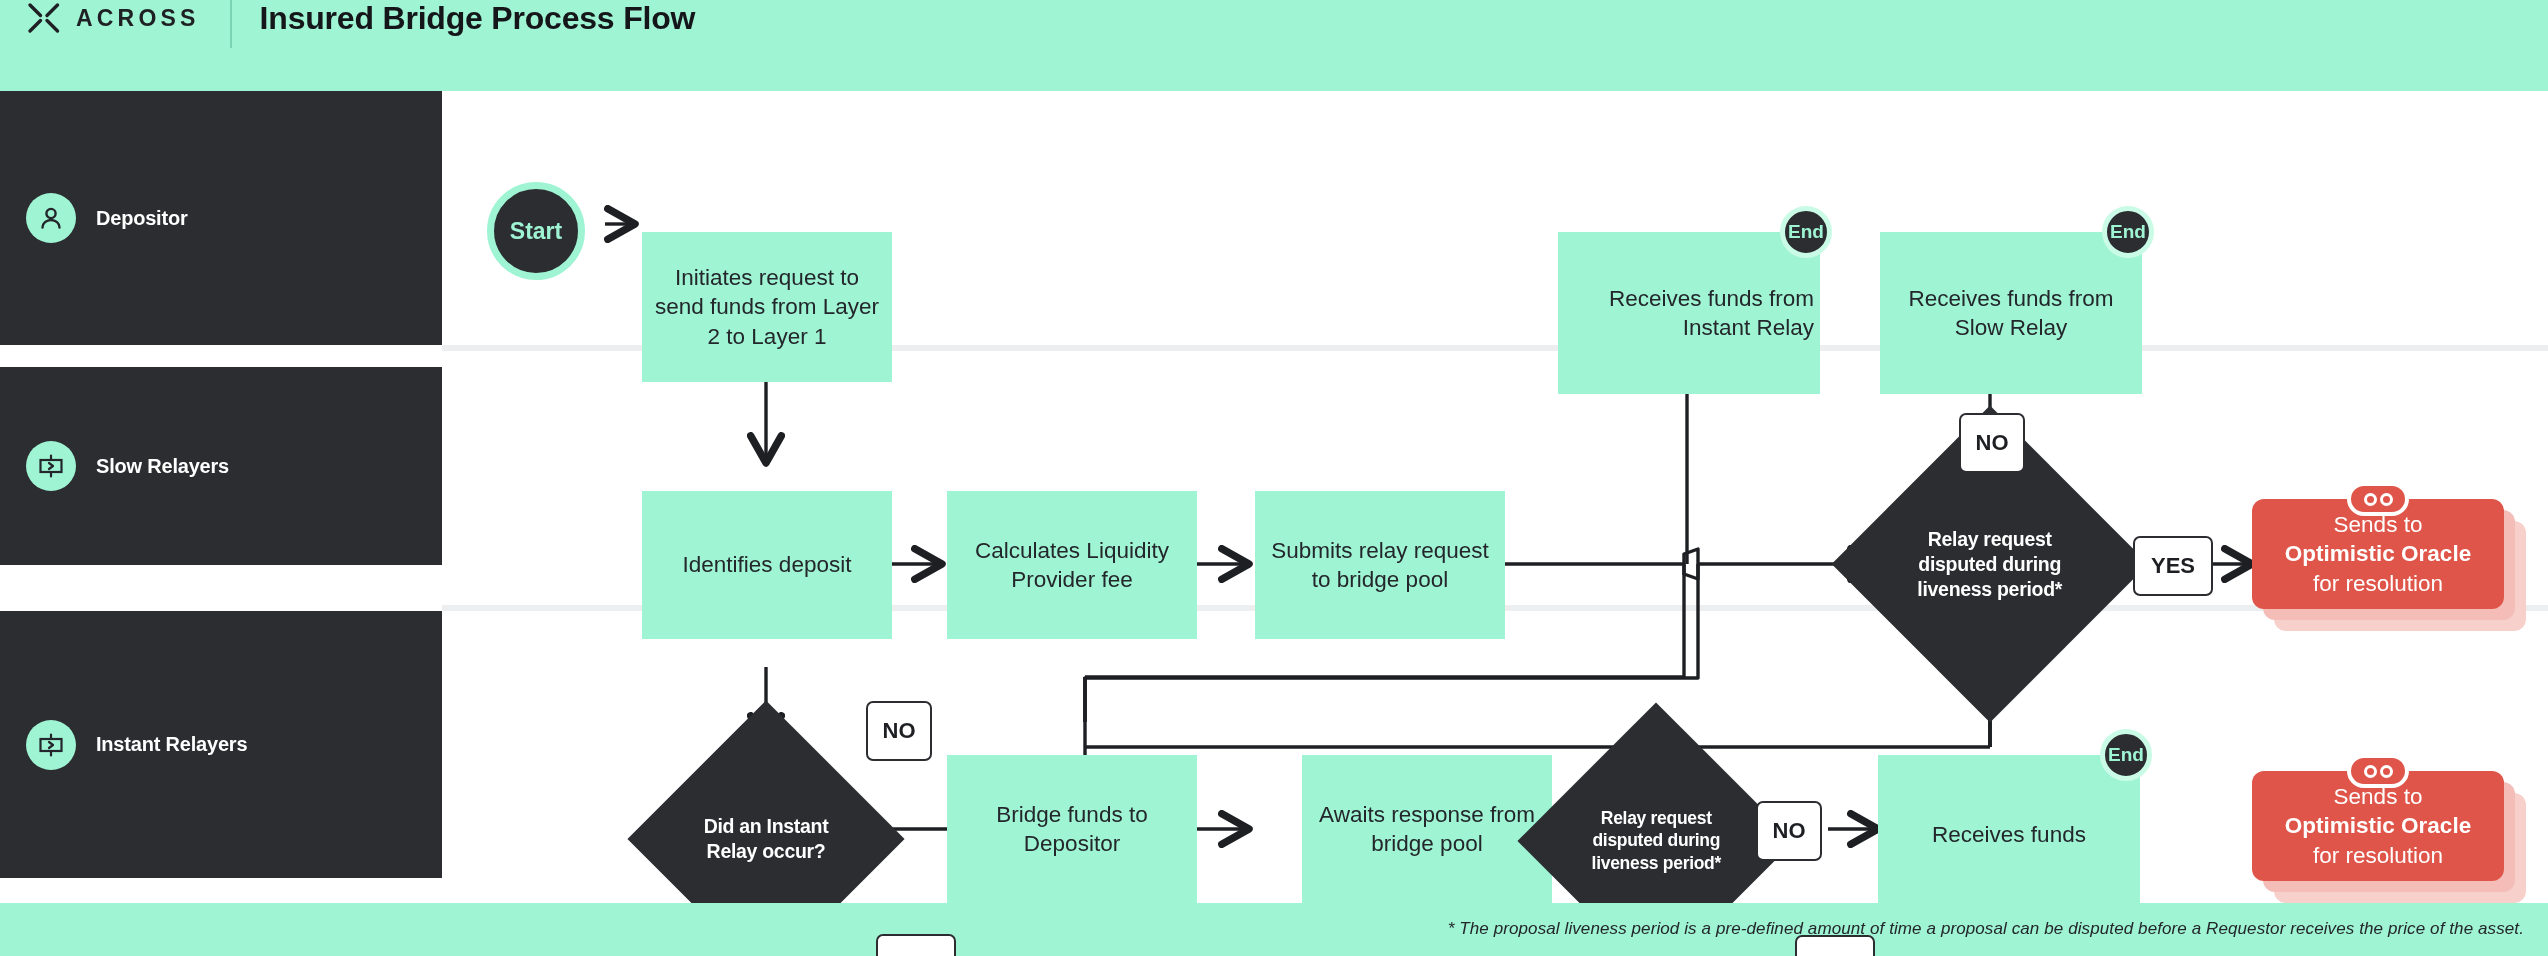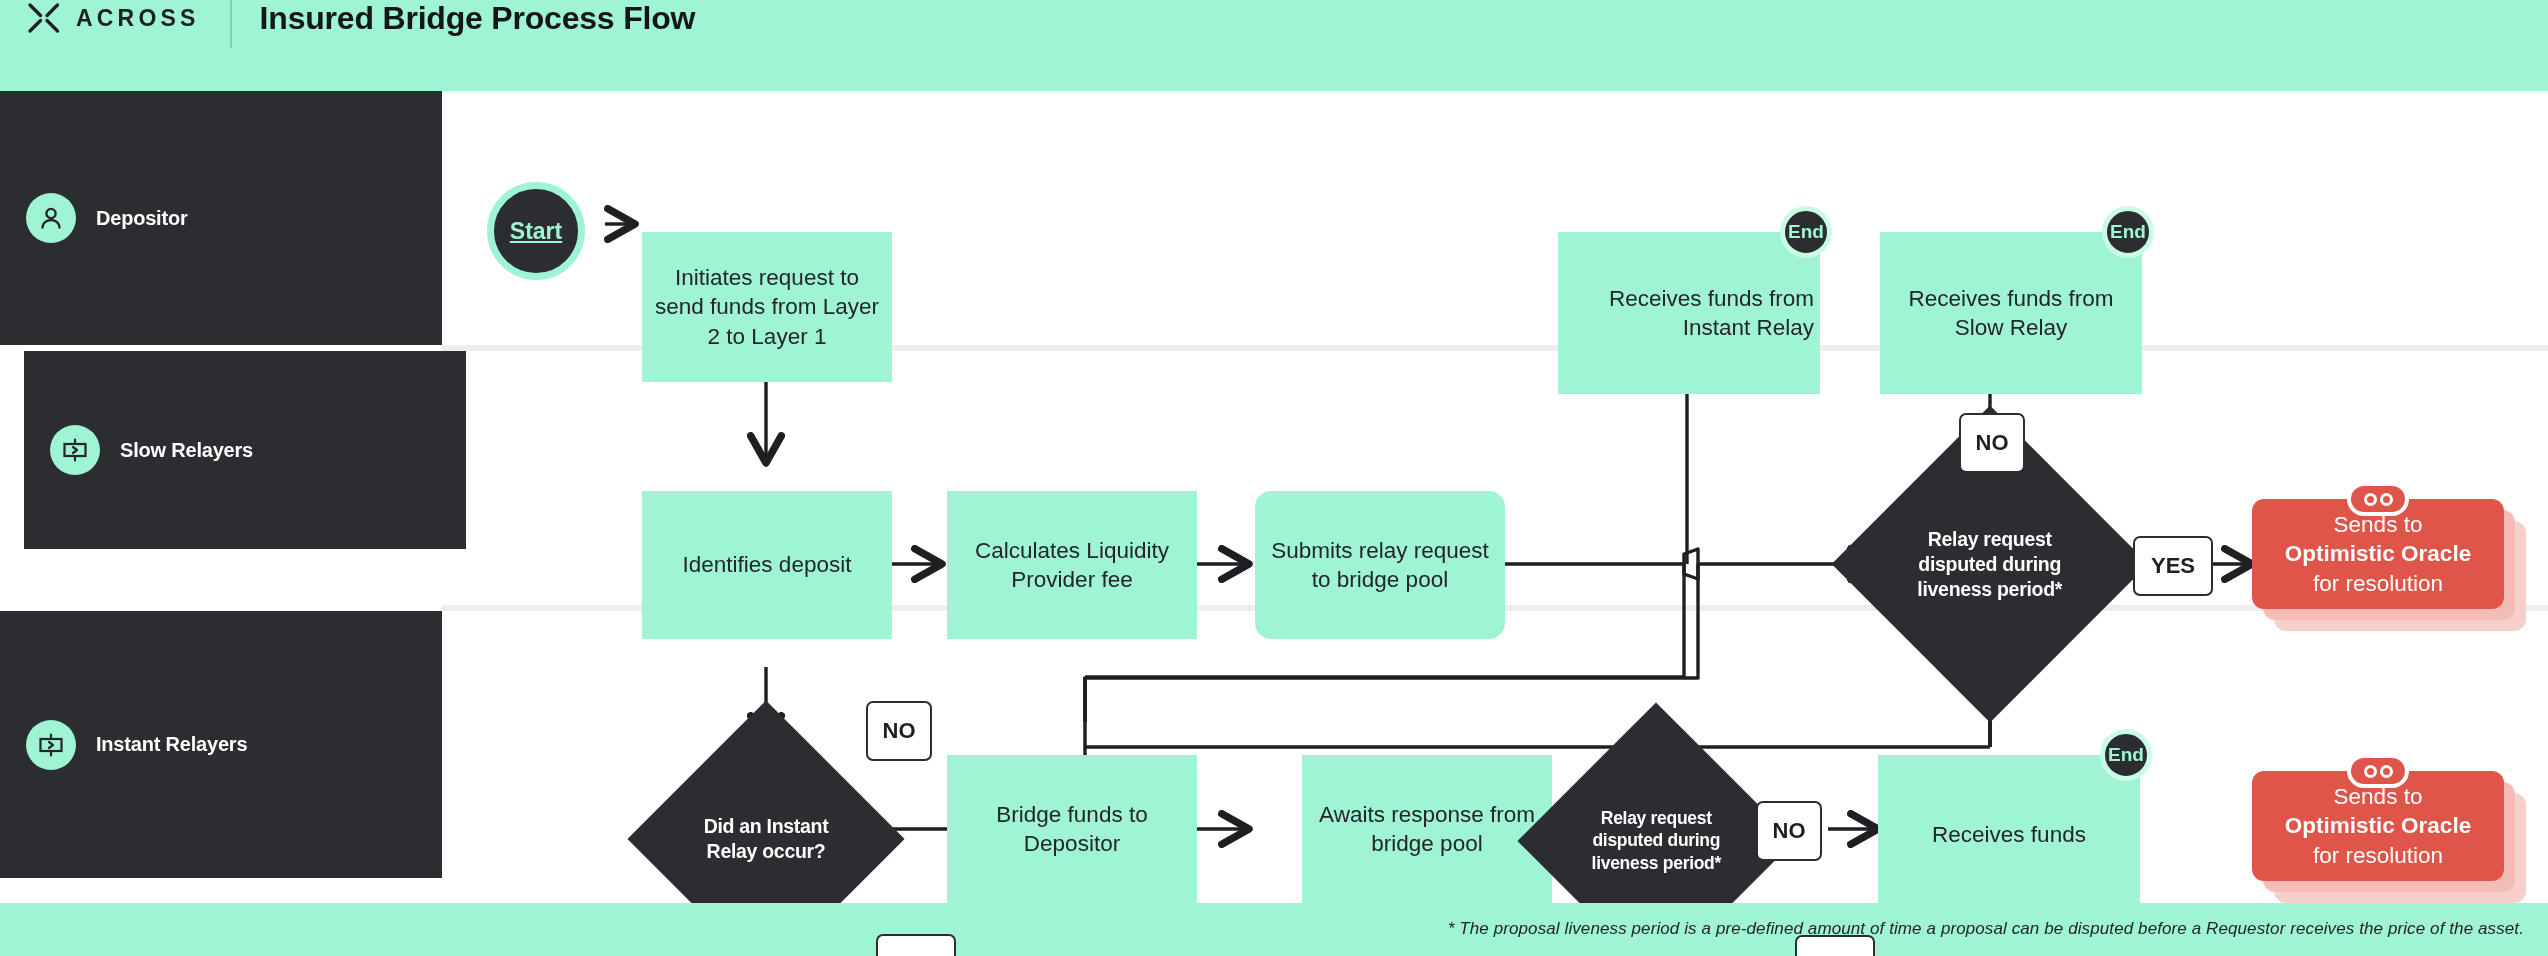--- a/index.html
+++ b/index.html
@@ -32,21 +32,21 @@
   
   #wires{position:absolute;left:0;top:0;width:2548px;height:812px;}
 
   
   .node{position:absolute;box-sizing:border-box;}
   .proc{background:#9ff4d3;color:#23262b;display:flex;align-items:center;
         justify-content:center;text-align:center;font-size:22.5px;line-height:1.30;
         font-weight:400;padding:6px;}
   .start-node{width:84px;height:84px;border-radius:50%;background:#2b2d31;
         border:7px solid #9ff4d3;display:flex;align-items:center;justify-content:center;
-        color:#9ff4d3;font-size:23px;font-weight:700;box-sizing:content-box;text-decoration:underline;}
+        color:#9ff4d3;font-size:23px;font-weight:700;box-sizing:content-box;}
   .diamond{background:#2b2d31;display:flex;align-items:center;justify-content:center;}
   .diamond .dtext{color:#ffffff;font-size:19.5px;line-height:1.28;text-align:center;
         font-weight:700;letter-spacing:-0.3px;}
   .end-badge{position:absolute;width:52px;height:52px;border-radius:50%;
         background:#2b2d31;border:5px solid #cafbe6;color:#9ff4d3;font-size:19px;
         font-weight:700;display:flex;align-items:center;justify-content:center;
         box-sizing:border-box;z-index:6;}
   .yn{position:absolute;background:#ffffff;border:2.5px solid #2b2d31;border-radius:7px;
         color:#1d1f23;font-size:22px;font-weight:700;display:flex;align-items:center;
         justify-content:center;z-index:5;}
@@ -98,21 +98,21 @@
   <div class="lane-label" style="top:0;height:254px;">
     <span class="lane-icon">
       <svg width="30" height="30" viewBox="0 0 30 30">
         <circle cx="15" cy="10.5" r="4.6" fill="none" stroke="#23262b" stroke-width="2.4"></circle>
         <path d="M6.5 24.5 a8.5 7.5 0 0 1 17 0" fill="none" stroke="#23262b" stroke-width="2.4" stroke-linecap="round"></path>
       </svg>
     </span>
     <span class="lane-name">Depositor</span>
   </div>
 
-  <div class="lane-label" style="top:260px;height:198px;margin-left:24px;">
+  <div class="lane-label" style="top:276px;height:198px;">
     <span class="lane-icon">
       <svg width="30" height="30" viewBox="0 0 30 30">
         <rect x="4.5" y="9" width="21" height="12" fill="none" stroke="#23262b" stroke-width="2.2"></rect>
         <path d="M15 4.5 L15 9 M15 21 L15 25.5" stroke="#23262b" stroke-width="2.2" stroke-linecap="round"></path>
         <path d="M13 12 L17 15 L13 18" fill="none" stroke="#23262b" stroke-width="2.2" stroke-linecap="round" stroke-linejoin="round"></path>
       </svg>
     </span>
     <span class="lane-name">Slow Relayers</span>
   </div>
 
@@ -201,21 +201,21 @@
 
   <div class="node" style="left:1880px;top:141px;width:250px;height:150px;">
     <div class="proc" style="width:100%;height:100%;">Receives funds from Slow Relay</div>
     <div class="end-badge" style="right:-24px;top:-26px;">End</div>
   </div>
 
   <div class="node proc" style="left:642px;top:400px;width:250px;height:148px;">Identifies deposit</div>
 
   <div class="node proc" style="left:947px;top:400px;width:250px;height:148px;">Calculates Liquidity Provider fee</div>
 
-  <div class="node proc" style="left:1255px;top:400px;width:250px;height:148px;border-radius:16px;">Submits relay request to bridge pool</div>
+  <div class="node proc" style="left:1255px;top:400px;width:250px;height:148px;">Submits relay request to bridge pool</div>
 
   <div class="node" style="left:1878px;top:361px;width:224px;height:224px;">
     <div class="diamond" style="width:224px;height:224px;transform:rotate(45deg);
          position:absolute;left:0;top:0;">
       <span class="dtext" style="transform:rotate(-45deg);width:196px;">Relay request disputed during liveness period*</span>
     </div>
   </div>
 
   <div class="oracle" style="left:2252px;top:408px;width:296px;height:132px;">
     <div class="sheet s3" style="width:252px;height:110px;"></div>

